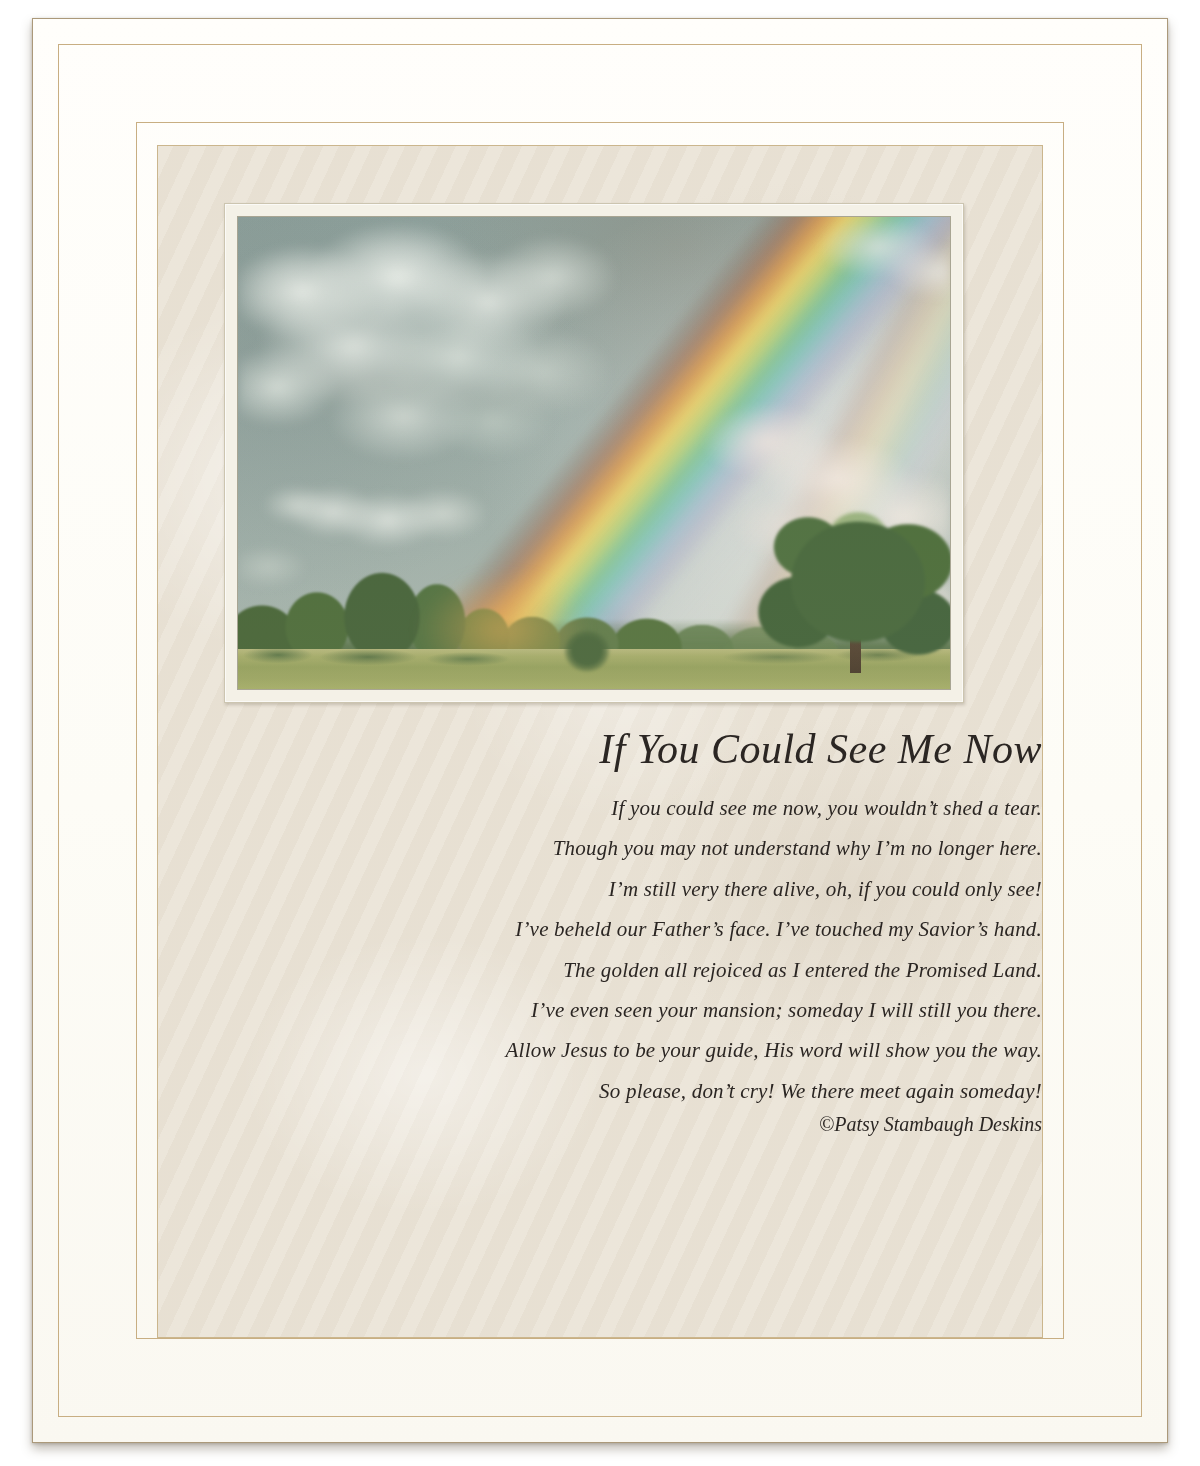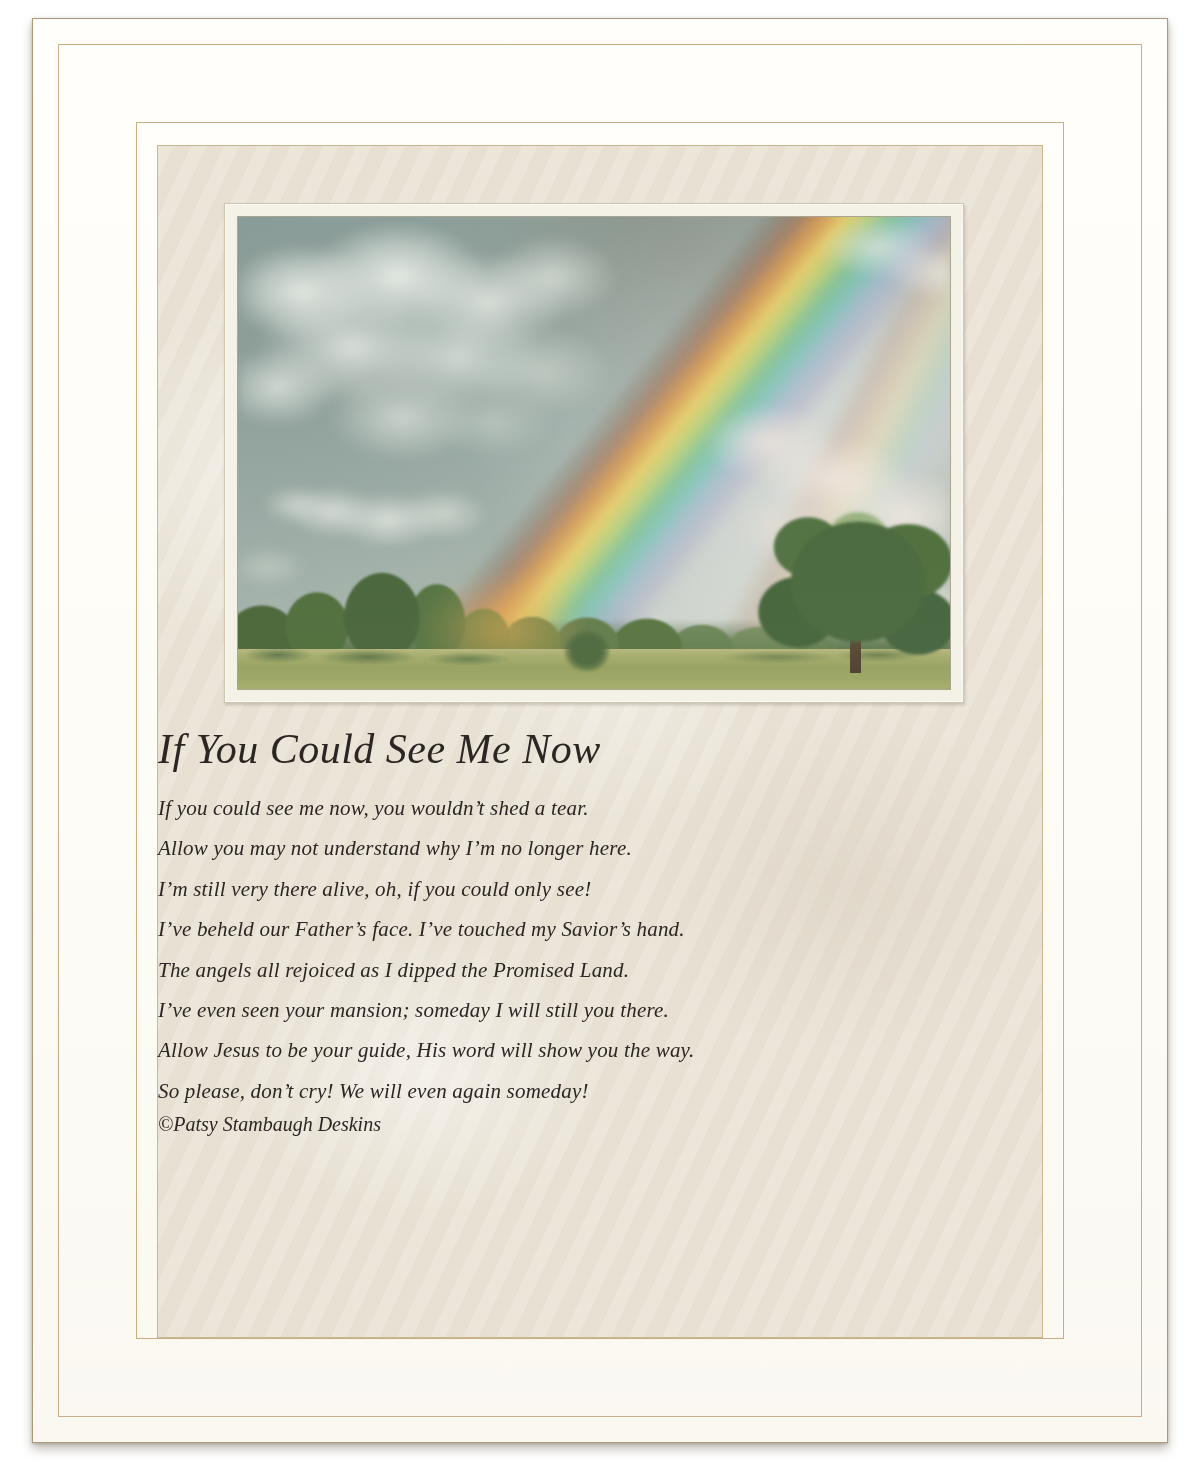--- a/index.html
+++ b/index.html
@@ -156,21 +156,21 @@
       radial-gradient(55px 48px at 70px 55px,   #446835 0 61%, transparent 63%),
       radial-gradient(60px 52px at 180px 130px, #365930 0 62%, transparent 64%),
       radial-gradient(45px 38px at 120px 45px,  rgba(112,152,76,.65) 0 60%, transparent 70%),
       radial-gradient(40px 34px at 85px 95px,   rgba(102,142,72,.5) 0 60%, transparent 70%);
     filter:blur(1.5px);
   }
   .tone { inset:0; background:linear-gradient(180deg, rgba(200,195,180,.08), rgba(225,218,200,.12)); }
 
   
   .poem {
-    position:absolute; left:0; right:0; top:576px; text-align:left;
+    position:absolute; left:0; right:0; top:576px; text-align:right;
     color:#2b2623; font-style:italic;
   }
   .poem-title { font-size:42px; line-height:54px; margin-bottom:12px; letter-spacing:.5px; }
   .poem-line  { font-size:21px; line-height:40.4px; letter-spacing:.2px; }
   .signature  { font-size:20px; line-height:26px; }
 </style>
 </head>
 <body>
 
 <div>
@@ -192,25 +192,25 @@
           <div class="bush"></div>
           <div class="trunk"></div>
           <div class="big-tree"></div>
           <div class="tone"></div>
         </div>
       </div>
 
       <div class="poem">
         <div class="poem-title">If You Could See Me Now</div>
         <div class="poem-line">If you could see me now, you wouldn’t shed a tear.</div>
-        <div class="poem-line">Allow you may not understand why I’m no longer here.</div>
+        <div class="poem-line">Though you may not understand why I’m no longer here.</div>
         <div class="poem-line">I’m still very there alive, oh, if you could only see!</div>
         <div class="poem-line">I’ve beheld our Father’s face. I’ve touched my Savior’s hand.</div>
-        <div class="poem-line">The angels all rejoiced as I dipped the Promised Land.</div>
+        <div class="poem-line">The golden all rejoiced as I entered the Promised Land.</div>
         <div class="poem-line">I’ve even seen your mansion; someday I will still you there.</div>
         <div class="poem-line">Allow Jesus to be your guide, His word will show you the way.</div>
-        <div class="poem-line">So please, don’t cry! We will even again someday!</div>
+        <div class="poem-line">So please, don’t cry! We there meet again someday!</div>
         <div class="signature">©Patsy Stambaugh Deskins</div>
       </div>
 
     </div>
   </div>
 </div>
 
 </body></html>

